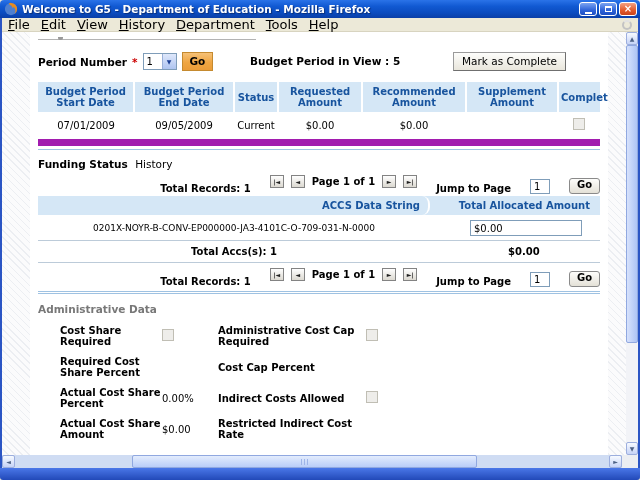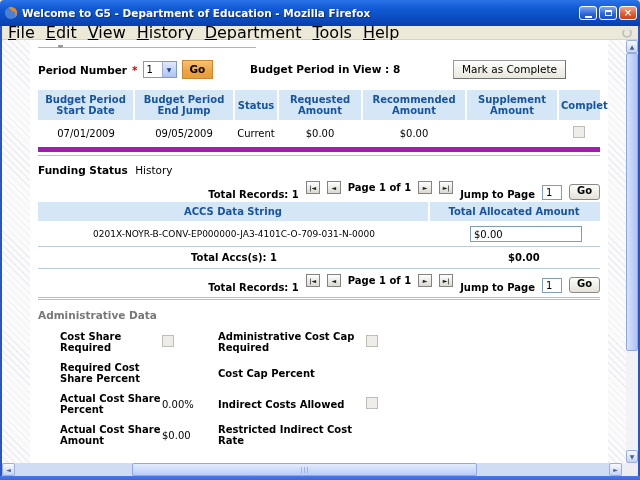--- a/index.html
+++ b/index.html
@@ -1,40 +1,40 @@
 <!DOCTYPE html>
 <html><head>
 <meta charset="utf-8">
 <style>
   * { margin:0; padding:0; box-sizing:border-box; font-family:"DejaVu Sans", sans-serif; }
   html,body { width:640px; height:480px; background:#ece9d8; overflow:hidden; }
   .window { width:640px; height:480px; position:relative; }
 
   
-  .titlebar { height:26px; border-radius:4px 4px 0 0;
+  .titlebar { height:18px; border-radius:4px 4px 0 0;
     background:linear-gradient(180deg,#2a73e8 0%,#1159d2 35%,#0b4cc0 70%,#0a3fa8 100%);
     display:flex; align-items:center; padding:0 3px 0 4px; }
   .title-text { color:#fff; font-size:10.5px; font-weight:bold; margin-left:4px;
     text-shadow:1px 1px 1px #0a2f7a; white-space:nowrap; overflow:hidden; flex:1; }
   .win-controls { display:flex; gap:2px; }
   .wbtn { width:18px; height:14px; border-radius:3px; border:1px solid #fff;
     display:flex; align-items:center; justify-content:center; color:#fff;
     font-size:10px; font-weight:bold; line-height:10px; }
   .wbtn.min, .wbtn.rest { background:linear-gradient(180deg,#7ba4f2,#2d63d8 60%,#1d4fc4); }
   .wbtn.close { background:linear-gradient(180deg,#f3a183,#e35a2b 60%,#c8431c); }
   .glyph-min { width:7px; height:2px; background:#fff; margin-top:7px; }
   .glyph-rest { width:7px; height:6px; border:1px solid #fff; border-top:2px solid #fff; background:transparent; }
 
   
   .frame { border-left:2px solid #2b55c4; border-right:2px solid #2b55c4; }
 
   
   .menubar { height:14px; background:#ece9d8; display:flex; align-items:center;
     padding:0 6px; gap:11px; border-bottom:1px solid #d8d4c0; }
-  .menu-item { display:inline-block; font-size:16px; color:#000; cursor:default; }
+  .menu-item { display:inline-block; font-size:13px; color:#000; cursor:default; }
   .menu-item::first-letter { text-decoration:underline; }
   .throbber { margin-left:auto; width:10px; height:10px; border:2px solid #c3c3c3;
     border-top-color:#e2e2e2; border-radius:50%; }
 
   
   .viewport { position:relative; height:423px;
     background:repeating-linear-gradient(45deg,#fbfbfc 0px,#fbfbfc 4px,#eceef2 4px,#eceef2 5px); }
   .content { position:absolute; left:28px; top:0; width:578px; height:100%;
     background:#fff; padding:0 8px; overflow:hidden; font-size:10.5px; color:#000; }
 
@@ -60,45 +60,45 @@
   .btn-gray { display:inline-block; background:linear-gradient(180deg,#fdfdfb,#e9e6dc);
     border:1px solid #9a9a9a; border-right-color:#6f6f6f; border-bottom-color:#6f6f6f;
     padding:2px 8px 3px; font-size:10.5px; color:#000; cursor:default;text-align:center; }
 
   
   table.budget { border-collapse:collapse; width:562px; margin-top:10px; table-layout:fixed; }
   table.budget th { background:#d5e7f6; color:#18549e; font-size:10px; font-weight:bold;
     text-align:center; padding:4px 2px; border-left:2px solid #fff; vertical-align:middle; }
   table.budget th:first-child { border-left:none; }
   table.budget td { font-size:10px; text-align:center; padding:6px 2px 7px; }
-  table.budget { border-bottom:5px solid #a21caf; }
+  table.budget { border-bottom:7px solid #a21caf; }
 
   .sep2 { height:3px; border-top:1px solid #9fc2e2; border-bottom:1px solid #9fc2e2; margin-top:4px; }
   .sep1 { border-top:1px solid #9fc2e2; margin-top:3px; }
 
   .section-title { color:#787878; font-weight:bold; font-size:10.5px; margin-top:9px; }
 
   .funding-row { margin-top:8px; }
   .funding-row .v { font-weight:normal; margin-left:4px; }
 
   
-  .pagination { display:flex; justify-content:flex-end; align-items:flex-end; gap:7px; margin-top:2px; height:22px; font-size:10px; font-weight:bold; }
+  .pagination { display:flex; justify-content:flex-end; align-items:flex-end; gap:19px; margin-top:2px; height:22px; font-size:10px; font-weight:bold; }
   .pg-mid { display:flex; align-items:center; gap:7px; margin-bottom:6px; }
   .pg-btn { width:14px; height:13px; background:linear-gradient(180deg,#fefefe,#dcd9d1);
     border:1px solid #838383; font-size:6px; line-height:11px; text-align:center; color:#222; }
   .pg-input { width:20px; height:15px; border:1px solid #7f9db9; font-size:10px; text-align:left; padding-left:3px; }
   .pg-go { background:linear-gradient(180deg,#fdfdfb,#e4e1d7); border:1px solid #8a8a8a;
     border-radius:3px; font-size:10px; padding:0 7px 1px; height:16px; }
 
   
   .accs-table { width:562px; margin-top:2px; }
   .accs-head { display:flex; background:#d5e7f6; }
   .accs-head .c1 { width:392px; border-right:2px solid #fff; }
   .accs-head .c2 { width:168px; }
-  .accs-head div { color:#18549e; font-weight:bold; font-size:10px; text-align:center; padding:4px 0; }
+  .accs-head div { color:#18549e; font-weight:bold; font-size:10px; text-align:right; padding:4px 8px;border-radius:8px; }
   .accs-row { display:flex; align-items:center; padding:5px 0 4px; }
   .accs-row .c1 { width:392px; text-align:center; font-size:9px; letter-spacing:0; }
   .accs-row .c2 { width:168px; }
   .accs-row input { width:112px; height:16px; border:1px solid #7f9db9; font-size:10px; padding-left:3px; margin-left:40px; }
   .accs-total { display:flex; border-top:1px solid #bccbd9; border-bottom:1px solid #bccbd9; padding:5px 0; }
   .accs-total .c1 { width:392px; text-align:center; font-weight:bold; font-size:10px; }
   .accs-total .c2 { width:168px; font-weight:bold; font-size:10px; padding-left:78px; }
 
   
   .admin-grid { display:grid; grid-template-columns:124px 34px 170px auto; row-gap:9px; margin-top:10px; align-items:center; }
@@ -176,40 +176,40 @@
         <div class="period-row">
           <span class="period-left">
             <span class="bold">Period Number</span>
             <span class="req">*</span>
             <span class="xp-select">
               <span class="val">1</span>
               <span class="arrow">▼</span>
             </span>
             <span class="btn-orange">Go</span>
           </span>
-          <span class="period-center">Budget Period in View : 8</span>
+          <span class="period-center">Budget Period in View : 5</span>
           <span class="mark-complete-wrap">
             <span class="btn-gray">Mark as Complete</span>
           </span>
         </div>
 
         <table class="budget">
           <colgroup>
             <col style="width:96px">
               <col style="width:100px">
               <col style="width:44px">
             <col style="width:84px">
               <col style="width:104px">
               <col style="width:92px">
               <col style="width:42px">
           </colgroup>
           <thead>
             <tr>
               <th>Budget Period Start Date</th>
-              <th>Budget Period End Jump</th>
+              <th>Budget Period End Date</th>
               <th>Status</th>
               <th>Requested Amount</th>
               <th>Recommended Amount</th>
               <th>Supplement Amount</th>
               <th>Complete</th>
             </tr>
           </thead>
           <tbody>
             <tr>
               <td>07/01/2009</td>

